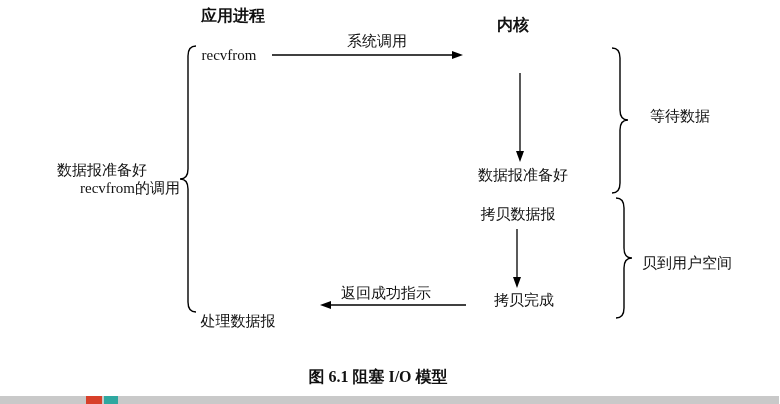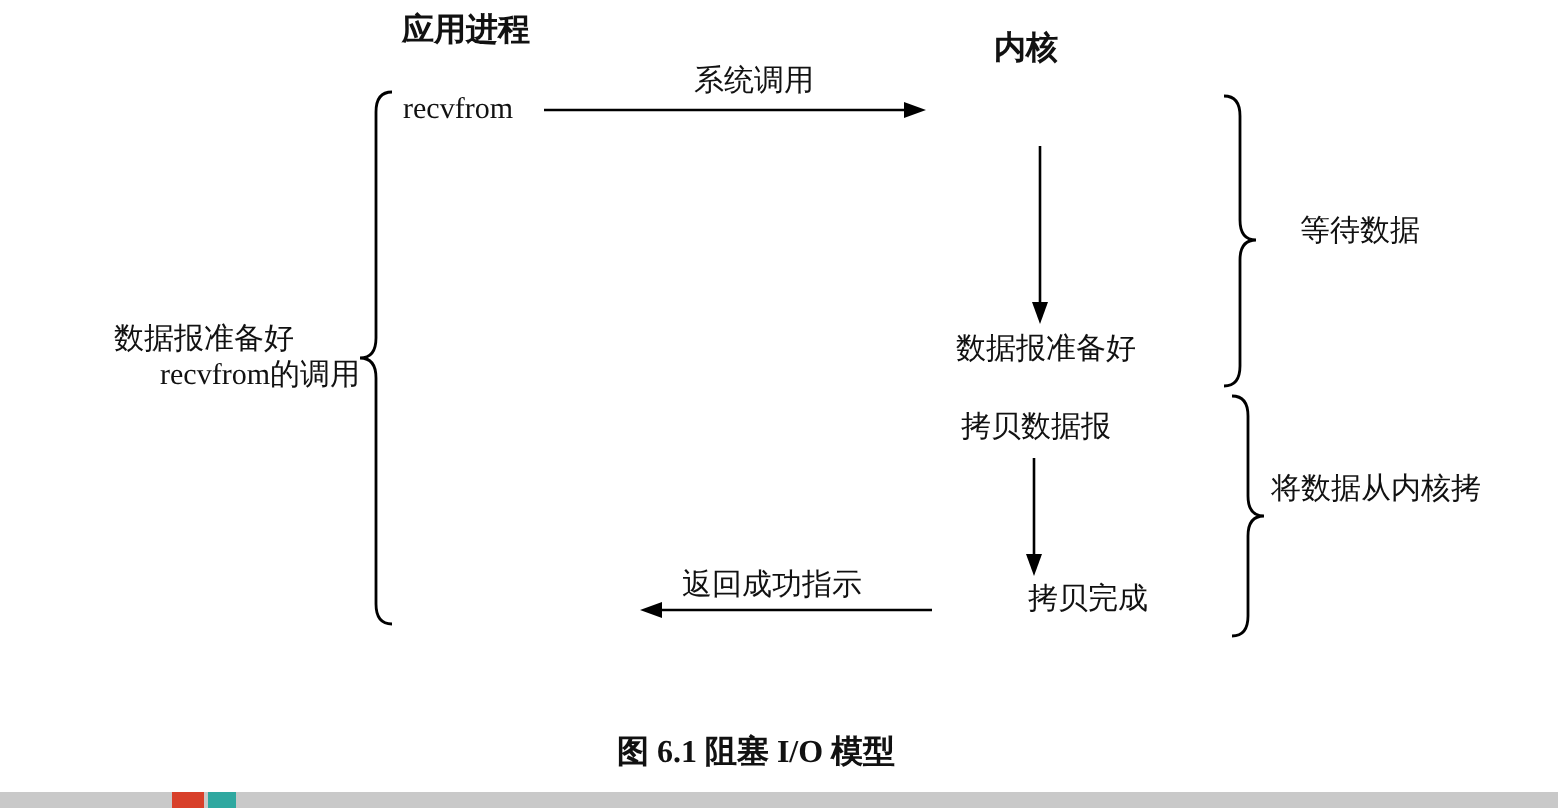--- a/index.html
+++ b/index.html
@@ -55,27 +55,28 @@
     <path d="M612 48 Q620 48 620 58 L620 110 Q620 120 628 120 Q620 120 620 130 L620 183 Q620 193 612 193" fill="none" stroke="#000" stroke-width="1.4"></path>
     <path d="M616 198 Q624 198 624 208 L624 248 Q624 258 632 258 Q624 258 624 268 L624 308 Q624 318 616 318" fill="none" stroke="#000" stroke-width="1.4"></path>
   </svg>
 
   <div class="txt bold" style="left:233px; top:7px; font-size:16px;">应用进程</div>
   <div class="txt bold" style="left:513px; top:16px; font-size:16px;">内核</div>
 
   <div class="txt" style="left:229px; top:47px;">recvfrom</div>
   <div class="txt" style="left:523px; top:167px;">数据报准备好</div>
   <div class="txt" style="left:518px; top:206px;">拷贝数据报</div>
-  <div class="txt" style="left:544px; top:292px;">拷贝完成</div>
+  <div class="txt" style="left:524px; top:292px;">拷贝完成</div>
+  <div class="txt" style="left:238px; top:313px;">处理数据报</div>
 
   <div class="txt" style="left:377px; top:33px;text-align:center;">系统调用</div>
   <div class="txt" style="left:386px; top:285px;">返回成功指示</div>
 
   <div class="txt" style="left:680px; top:108px;">等待数据</div>
-  <div class="txt" style="left:688px; top:237px;">将数据从内核拷</div>
+  <div class="txt" style="left:687px; top:255px;">贝到用户空间</div>
   <div class="txt" style="left:102px; top:162px;">数据报准备好</div>
   <div class="txt" style="left:102px; top:180px;margin-left:28px;">recvfrom的调用</div>
 
   <div class="txt bold" style="left:378px; top:368px; font-size:16px;">图 6.1  阻塞 I/O 模型</div>
 
   <div class="strip">
     <span class="chip chip-red"></span>
     <span class="chip chip-teal"></span>
   </div>
 

